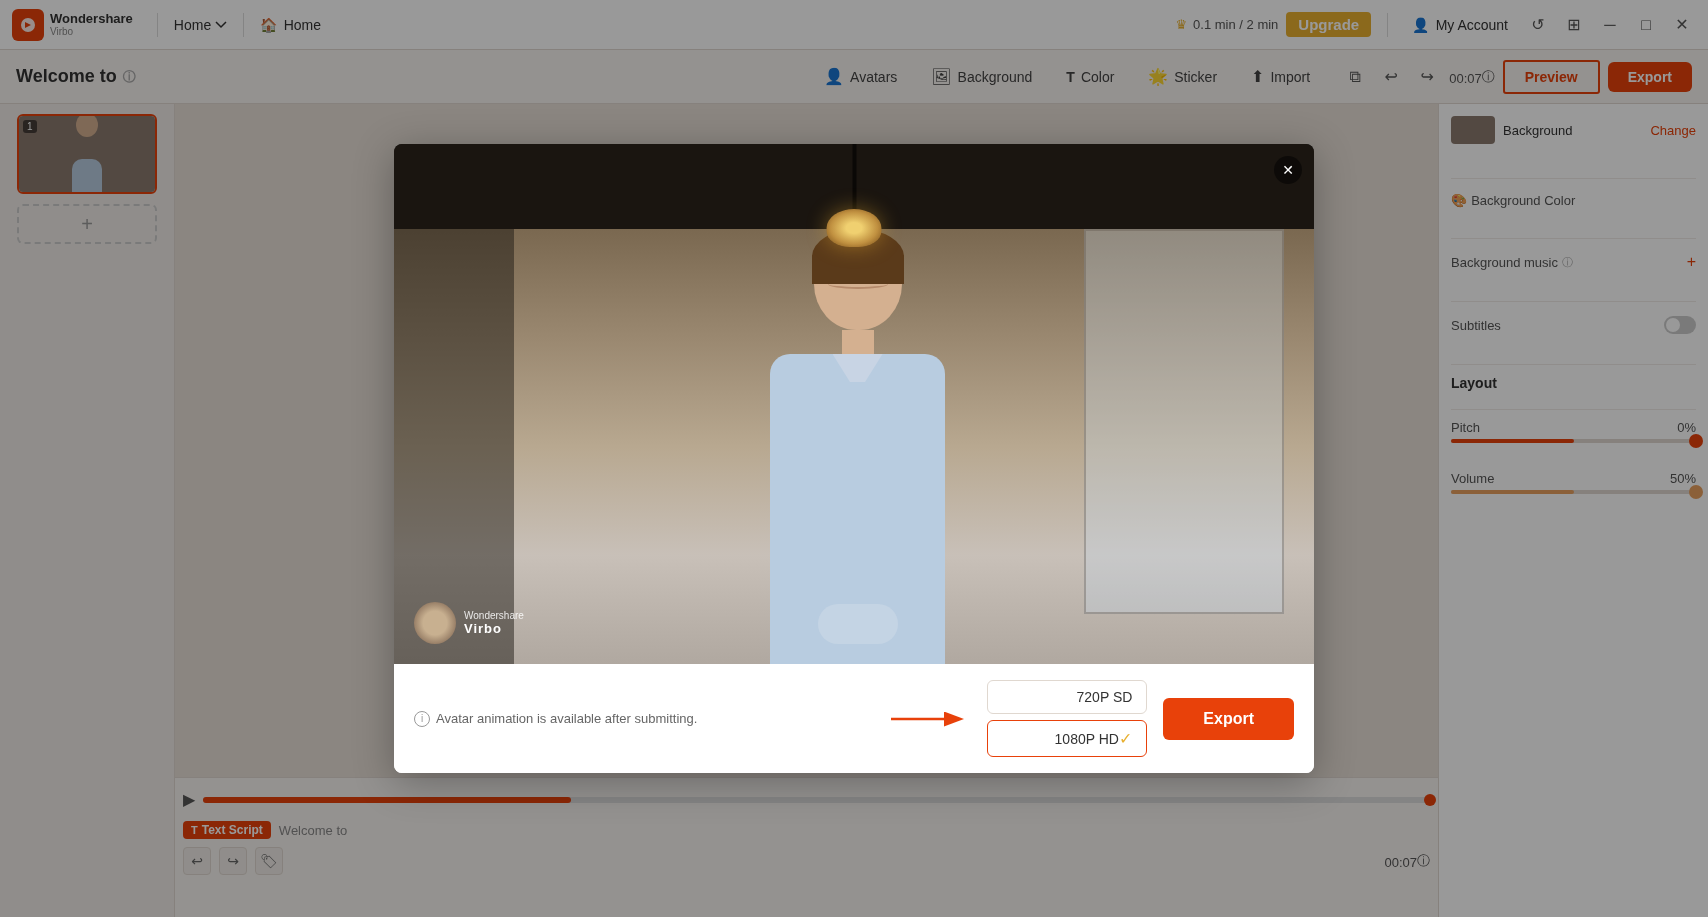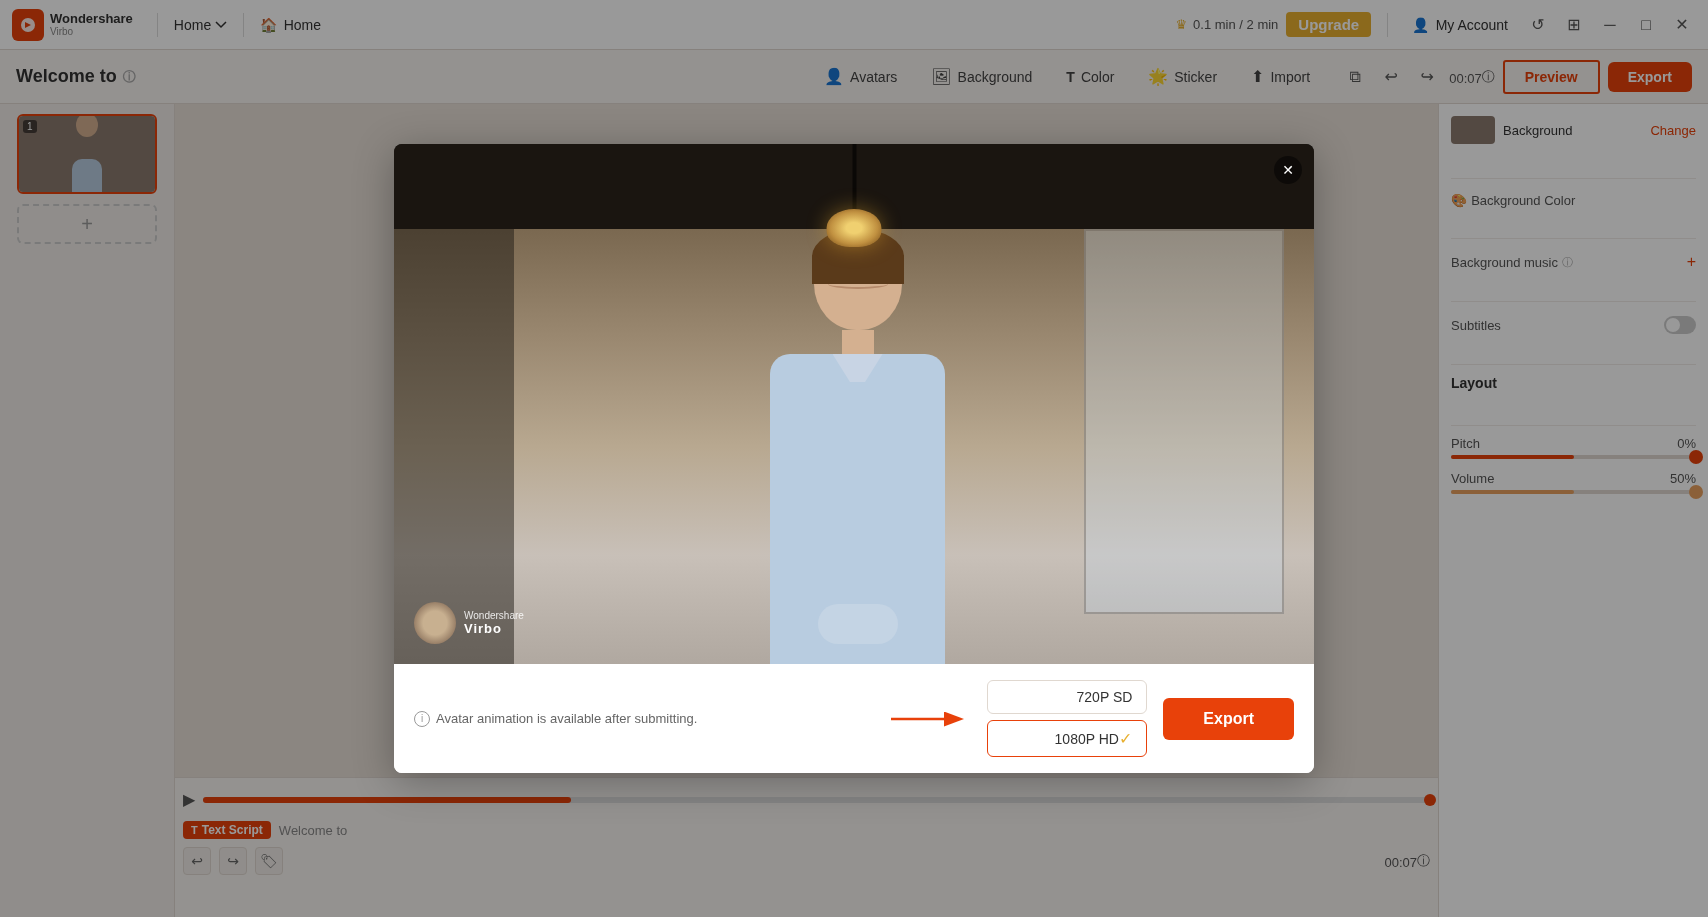--- a/index.html
+++ b/index.html
@@ -122,24 +122,24 @@
     .right-section-action { font-size: 13px; color: #e8410a; cursor: pointer; }
     .bg-preview { display: flex; align-items: center; gap: 8px; }
     .bg-thumb { width: 44px; height: 28px; border-radius: 4px; overflow: hidden; background: #8a7a6e; }
     .bg-name { font-size: 13px; color: #333; }
     .right-divider { height: 1px; background: #f0ece8; margin: 10px 0; }
     .right-row { display: flex; align-items: center; justify-content: space-between; padding: 4px 0; }
     .right-row-label { font-size: 13px; color: #555; display: flex; align-items: center; gap: 4px; }
     .right-row-action { color: #e8410a; cursor: pointer; font-size: 16px; }
     .toggle-off { width: 32px; height: 18px; background: #ccc; border-radius: 9px; position: relative; cursor: pointer; }
     .toggle-off::after { content: ''; position: absolute; left: 2px; top: 2px; width: 14px; height: 14px; background: #fff; border-radius: 50%; }
-    .layout-section { margin-bottom: 16px; }
+    .layout-section { }
     .layout-title { font-size: 14px; font-weight: 600; color: #333; margin-bottom: 8px; }
     .layout-select { width: 100%; padding: 6px 10px; border: 1px solid #e0d8d0; border-radius: 4px; font-size: 13px; color: #333; background: #fff; cursor: pointer; }
-    .slider-row { margin-bottom: 12px; }
+    .slider-row { margin-bottom: 28px; }
     .slider-label-row { display: flex; justify-content: space-between; font-size: 13px; color: #555; margin-bottom: 4px; }
     .slider-track { height: 4px; background: #e0d8d0; border-radius: 2px; position: relative; }
     .slider-fill { height: 100%; border-radius: 2px; background: #e8410a; }
     .slider-thumb { position: absolute; top: -5px; width: 14px; height: 14px; background: #e8410a; border-radius: 50%; cursor: pointer; }
 
     
     .modal-overlay {
       position: absolute; top: 0; left: 0; width: 100%; height: 100%;
       background: rgba(0,0,0,0.4); z-index: 100; display: flex; align-items: center; justify-content: center;
     }

